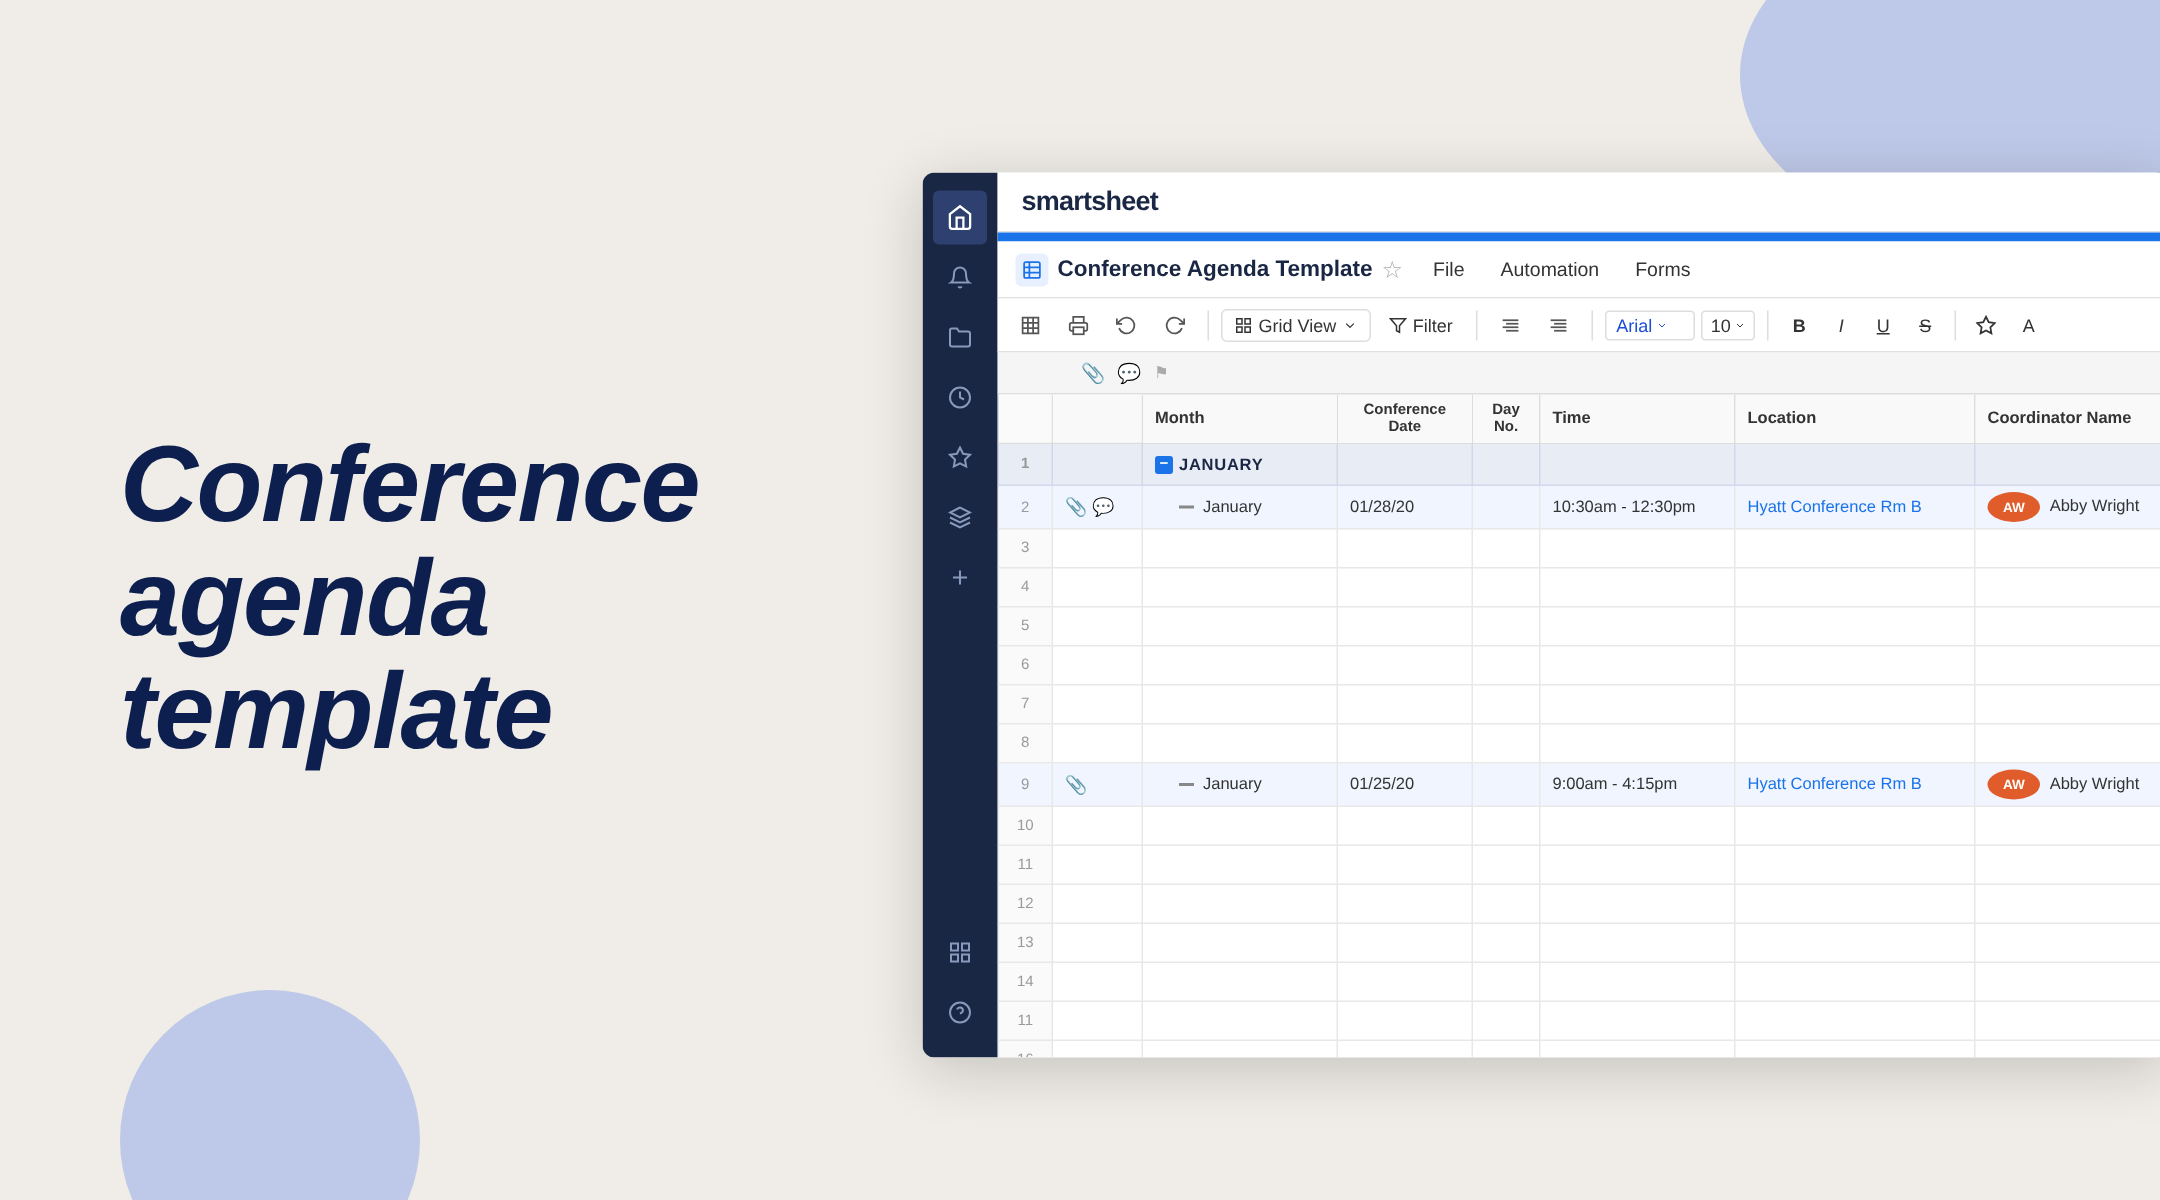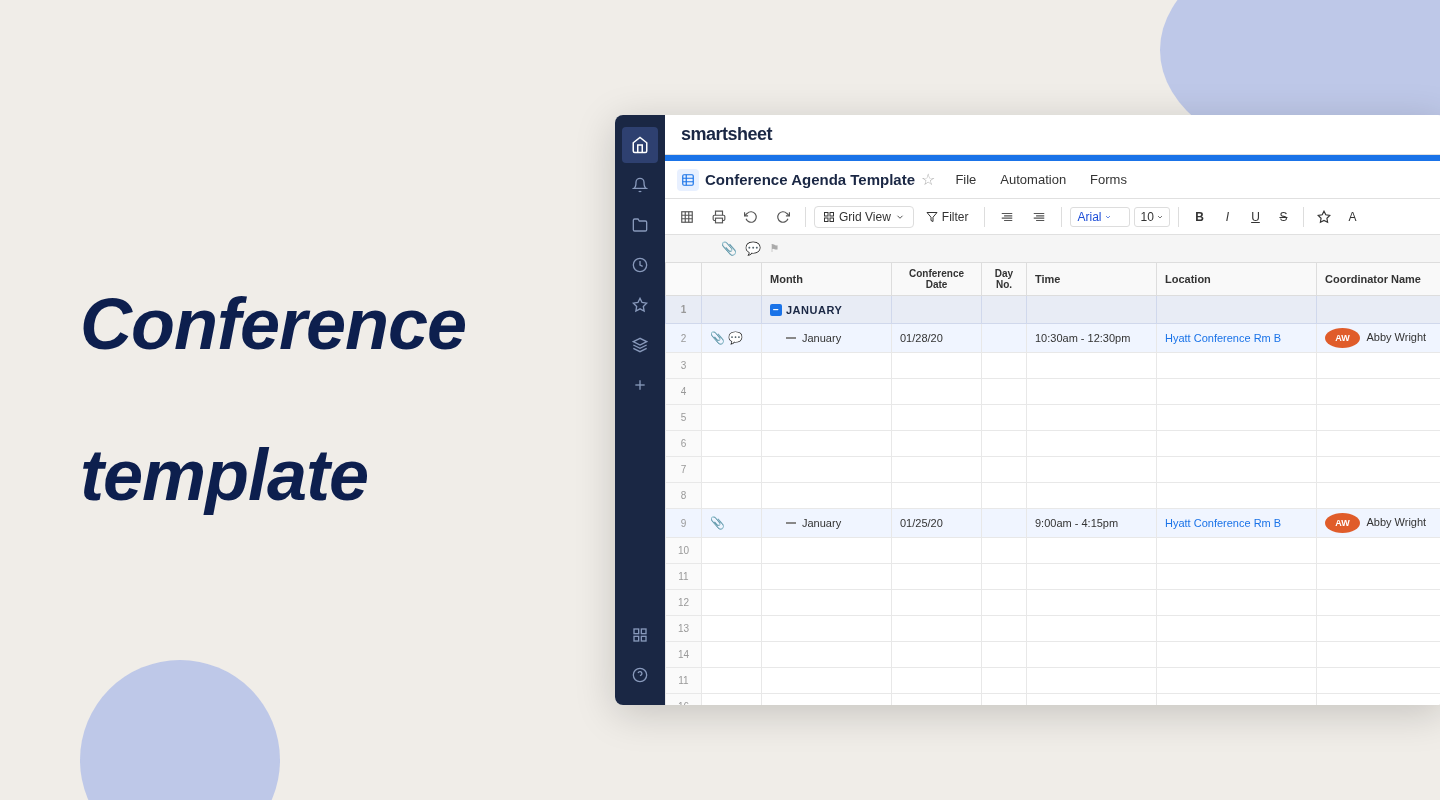--- a/index.html
+++ b/index.html
@@ -383,21 +383,21 @@
   </style>
 </head>
 <body>
 
 <div class="deco-top-right"></div>
 <div class="deco-bottom-left"></div>
 
 <div class="left-content">
   <div class="main-title">
     <span>Conference</span><br>
-    <br>
+    <span>agenda</span><br>
     <span>template</span>
   </div>
 </div>
 
 <div class="app-container">
 
   <div class="sidebar">
     <div class="sidebar-icon active" title="Home">
       <svg width="18" height="18" viewBox="0 0 24 24" fill="none" stroke="currentColor" stroke-width="2">
         <path d="M3 9l9-7 9 7v11a2 2 0 01-2 2H5a2 2 0 01-2-2z"></path>

